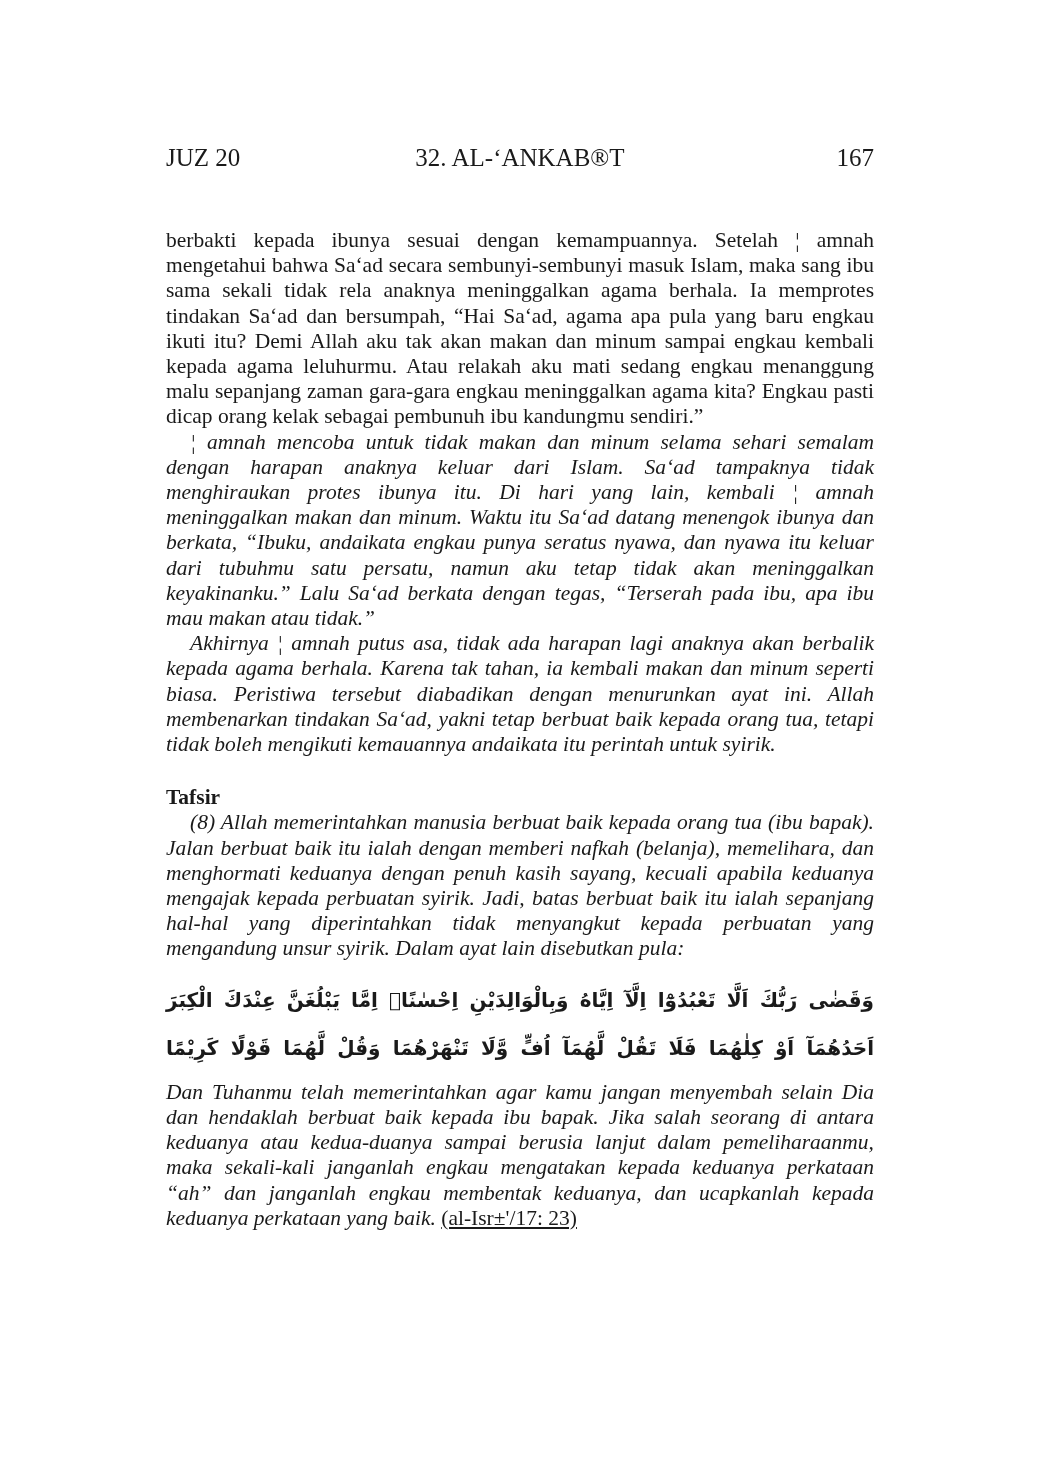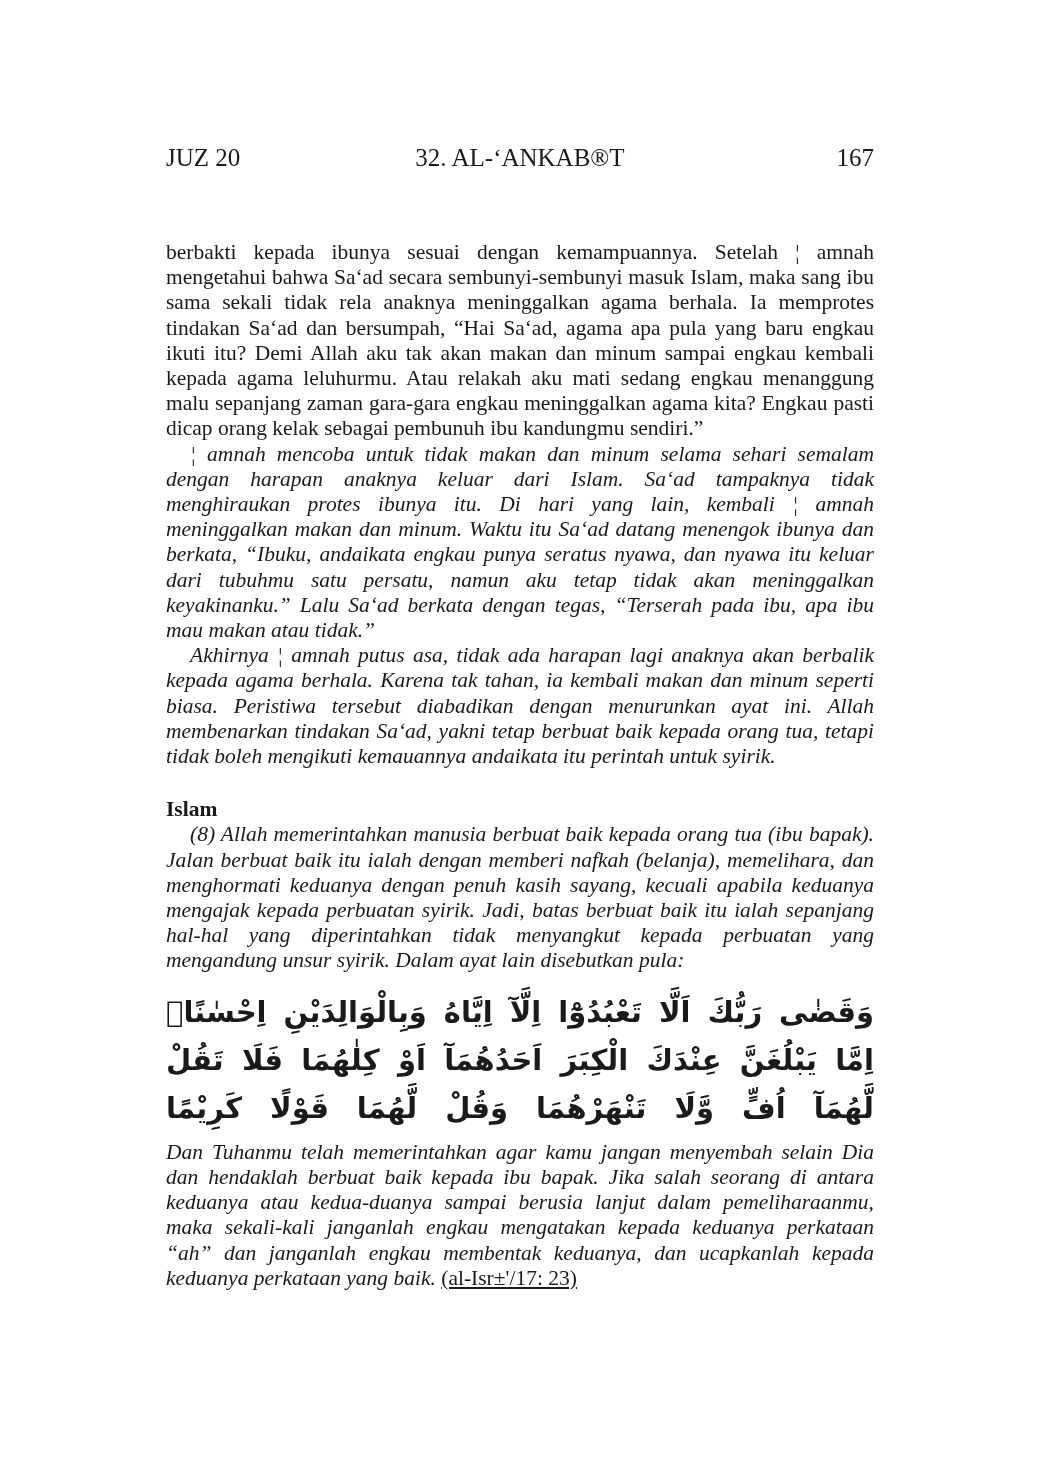--- a/index.html
+++ b/index.html
@@ -3,42 +3,42 @@
 <meta charset="utf-8">
 <style>
   html, body { margin: 0; padding: 0; background: #ffffff; }
   body { width: 1038px; height: 1475px; position: relative; overflow: hidden; color: #1a1a1a;
          font-family: "Liberation Serif", "DejaVu Serif", serif; }
   .header { position: absolute; top: 143px; left: 166px; width: 708px; height: 30px;
             font-size: 25px; line-height: 30px; }
   .header .left { position: absolute; left: 0; }
   .header .center { position: absolute; left: 0; right: 0; text-align: center; }
   .header .right { position: absolute; right: 0; }
-  .content { position: absolute; top: 240px; left: 166px; width: 708px; font-size: 21.5px; line-height: 25.2px; }
+  .content { position: absolute; top: 228px; left: 166px; width: 708px; font-size: 21.5px; line-height: 25.2px; }
   p { margin: 0; text-align: justify; text-align-last: left; }
   p.indent { text-indent: 24px; font-style: italic; }
   .section-title { font-weight: bold; margin-top: 28px; }
   .arabic { direction: rtl; text-align: justify; text-align-last: justify; font-family: "DejaVu Sans", sans-serif;
-            font-size: 29px; line-height: 48px; margin: 14px 0 8px 0; font-weight: bold; }
+            font-size: 20px; line-height: 48px; margin: 14px 0 8px 0; font-weight: bold; }
   .translation { font-style: italic; }
   .ref { font-style: normal; text-decoration: underline; }
 </style>
 </head>
 <body>
 
 <div class="header">
   <span class="left">JUZ 20</span>
   <span class="center">32. AL-‘ANKAB®T</span>
   <span class="right">167</span>
 </div>
 
 <div class="content">
   <p>berbakti kepada ibunya sesuai dengan kemampuannya. Setelah ¦ amnah mengetahui bahwa Sa‘ad secara sembunyi-sembunyi masuk Islam, maka sang ibu sama sekali tidak rela anaknya meninggalkan agama berhala. Ia memprotes tindakan Sa‘ad dan bersumpah, “Hai Sa‘ad, agama apa pula yang baru engkau ikuti itu? Demi Allah aku tak akan makan dan minum sampai engkau kembali kepada agama leluhurmu. Atau relakah aku mati sedang engkau menanggung malu sepanjang zaman gara-gara engkau meninggalkan agama kita? Engkau pasti dicap orang kelak sebagai pembunuh ibu kandungmu sendiri.”</p>
   <p class="indent">¦ amnah mencoba untuk tidak makan dan minum selama sehari semalam dengan harapan anaknya keluar dari Islam. Sa‘ad tampaknya tidak menghiraukan protes ibunya itu. Di hari yang lain, kembali ¦ amnah meninggalkan makan dan minum. Waktu itu Sa‘ad datang menengok ibunya dan berkata, “Ibuku, andaikata engkau punya seratus nyawa, dan nyawa itu keluar dari tubuhmu satu persatu, namun aku tetap tidak akan meninggalkan keyakinanku.” Lalu Sa‘ad berkata dengan tegas, “Terserah pada ibu, apa ibu mau makan atau tidak.”</p>
   <p class="indent">Akhirnya ¦ amnah putus asa, tidak ada harapan lagi anaknya akan berbalik kepada agama berhala. Karena tak tahan, ia kembali makan dan minum seperti biasa. Peristiwa tersebut diabadikan dengan menurunkan ayat ini. Allah membenarkan tindakan Sa‘ad, yakni tetap berbuat baik kepada orang tua, tetapi tidak boleh mengikuti kemauannya andaikata itu perintah untuk syirik.</p>
 
-  <div class="section-title">Islam</div>
+  <div class="section-title">Tafsir</div>
   <p class="indent">(8) Allah memerintahkan manusia berbuat baik kepada orang tua (ibu bapak). Jalan berbuat baik itu ialah dengan memberi nafkah (belanja), memelihara, dan menghormati keduanya dengan penuh kasih sayang, kecuali apabila keduanya mengajak kepada perbuatan syirik. Jadi, batas berbuat baik itu ialah sepanjang hal-hal yang diperintahkan tidak menyangkut kepada perbuatan yang mengandung unsur syirik. Dalam ayat lain disebutkan pula:</p>
 
   <div class="arabic">وَقَضٰى رَبُّكَ اَلَّا تَعْبُدُوْٓا اِلَّآ اِيَّاهُ وَبِالْوَالِدَيْنِ اِحْسٰنًاۗ اِمَّا يَبْلُغَنَّ عِنْدَكَ الْكِبَرَ اَحَدُهُمَآ اَوْ كِلٰهُمَا فَلَا تَقُلْ لَّهُمَآ اُفٍّ وَّلَا تَنْهَرْهُمَا وَقُلْ لَّهُمَا قَوْلًا كَرِيْمًا</div>
 
   <p class="translation"><span>Dan Tuhanmu telah memerintahkan agar kamu jangan menyembah selain Dia dan hendaklah berbuat baik kepada ibu bapak. Jika salah seorang di antara keduanya atau kedua-duanya sampai berusia lanjut dalam pemeliharaanmu, maka sekali-kali janganlah engkau mengatakan kepada keduanya perkataan “ah” dan janganlah engkau membentak keduanya, dan ucapkanlah kepada keduanya perkataan yang baik.</span> <span class="ref">(al-Isr±'/17: 23)</span></p>
 </div>
 
 </body></html>

